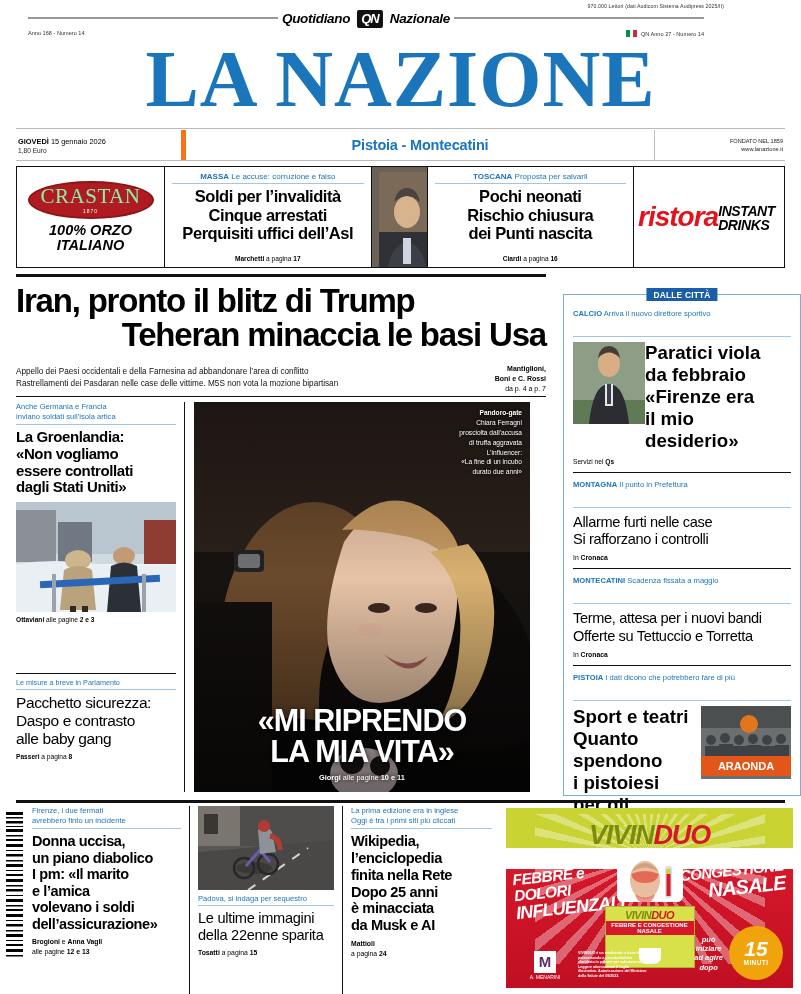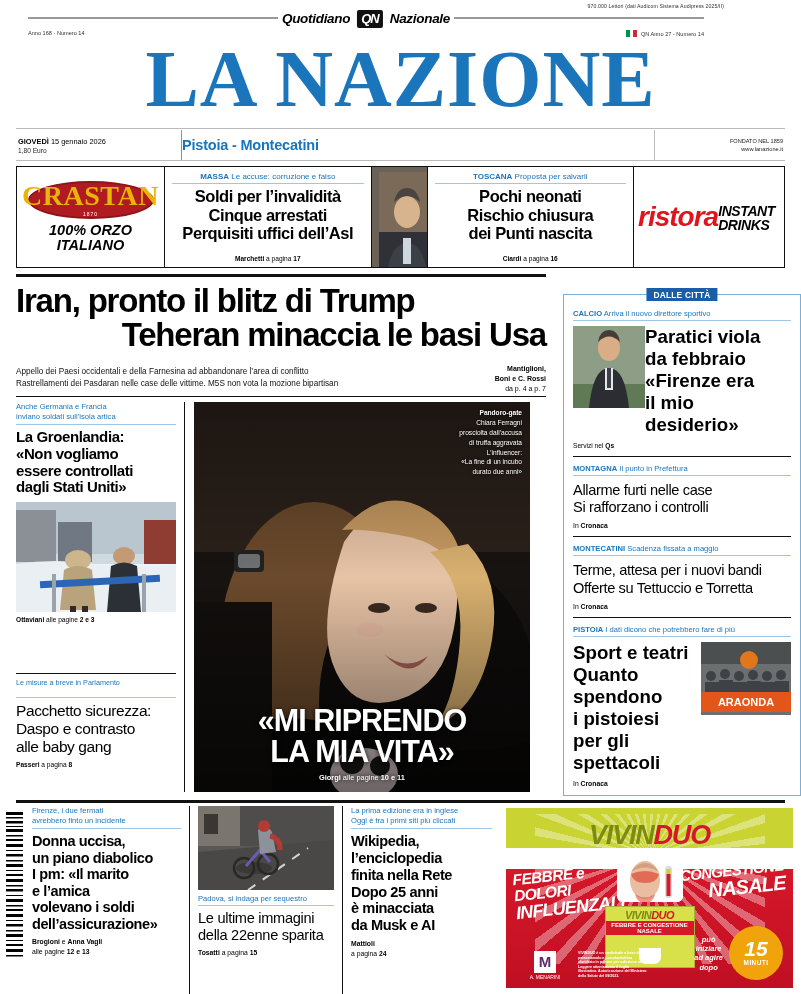--- a/index.html
+++ b/index.html
@@ -37,33 +37,33 @@
     letter-spacing: 1px;
   }
   .mh-rule { position:absolute; left:16px; top:128px; width:769px; height:1px; background:#bbb; }
 
   
   .dateline { position:absolute; left:16px; top:130px; width:769px; height:30px; display:flex; align-items:center;}
   .dl-left { width:165px; padding-left:2px; }
   .dl-left .d1 { font-size:7.4px; font-weight:bold; }
   .dl-left .d1 em { font-style:normal; font-weight:normal;}
   .dl-left .d2 { font-size:6.6px; color:#222; margin-top:1px;}
-  .dl-mid { flex:1; text-align:center; border-left:1px solid #f97316; border-right:1px solid #bbb; height:100%; display:flex; align-items:center; }
+  .dl-mid { flex:1; text-align:center; border-left:5px solid #f97316; border-right:1px solid #bbb; height:100%; display:flex; align-items:center; justify-content:center;}
   .dl-mid span { font-size:14.5px; font-weight:bold; color:#1b75bb; letter-spacing:-.2px;}
   .dl-right { width:130px; text-align:right; padding-right:2px; font-size:5.6px; color:#222; line-height:1.45;}
   .dl-rule { position:absolute; left:16px; top:160px; width:769px; height:1px; background:#bbb; }
 
   
   .promorow { position:absolute; left:16px; top:166px; width:769px; height:102px; display:flex; border:1px solid #111;}
   .promo-cell { border-right:1px solid #111; padding:5px 7px; position:relative; }
   .promo-cell:last-child { border-right:none; }
 
   .crastan { width:148px; display:flex; flex-direction:column; align-items:center; justify-content:center; padding:6px 5px;}
   .crastan .oval { width:126px; height:38px; background:#b01b22; border-radius:50%; border:2px solid #8d1419; display:flex; flex-direction:column; align-items:center; justify-content:center; }
-  .crastan .oval .t1 { color:#eab308; font-family:"Liberation Serif",serif; font-weight:bold; font-size:28px; letter-spacing:.5px; line-height:1;}
+  .crastan .oval .t1 { color:#86efac; font-family:"Liberation Serif",serif; font-weight:normal; font-size:21px; letter-spacing:.5px; line-height:1;}
   .crastan .oval .t2 { color:#fff; font-size:5px; letter-spacing:1px; margin-top:1px;}
   .crastan .t3 { font-size:14.5px; font-weight:bold; font-style:italic; margin-top:4px; line-height:1.04; text-align:center;}
 
   .story-cell { flex:1; display:flex; flex-direction:column;text-align:center; }
   .kicker { font-size:8px; color:#1b75bb; border-bottom:1px solid #9ec6e6; padding-bottom:2px; margin-bottom:3px; white-space:nowrap; overflow:hidden;}
   .kicker b { color:#1b75bb; font-weight:bold; }
   .promo-head { font-size:16.5px; font-weight:bold; line-height:1.13; letter-spacing:-.45px;}
   .byline { font-size:6.6px; margin-top:auto; }
   .byline b { font-weight:bold; }
 
@@ -89,41 +89,41 @@
 
   
   .lcol { position:absolute; left:0; top:128px; width:160px; }
   .lcol .kicker2 { font-size:7.6px; color:#1b75bb; line-height:1.32; border-bottom:1px solid #9ec6e6; padding-bottom:2px;}
   .lcol h2 { font-size:15px; font-weight:bold; line-height:1.12; letter-spacing:-.4px; margin-top:4px;}
   .grn-photo { width:160px; height:110px; margin-top:6px; position:relative; overflow:hidden; background:#c9d6de;}
   .lcol .byline2 { font-size:6.6px; margin-top:4px;}
   .lcol .byline2 b { font-weight:bold; }
   .lcol-rule { position:absolute; left:0; top:399px; width:160px; height:1px; background:#111;}
   .lcol2 { position:absolute; left:0; top:404px; width:160px; }
-  .lcol2 .kicker2 { font-size:7.2px; color:#1b75bb; border-bottom:1px solid #9ec6e6; padding-bottom:10px;}
+  .lcol2 .kicker2 { font-size:7.2px; color:#1b75bb; border-bottom:1px solid #9ec6e6; padding-bottom:2px;}
   .lcol2 h2 { font-size:15.5px; font-weight:normal; line-height:1.16; letter-spacing:-.4px; margin-top:4px; font-family:"Liberation Sans",sans-serif;}
   .lcol2 .byline2 { font-size:6.6px; margin-top:5px; }
   .lcol2 .byline2 b { font-weight:bold; }
 
   .vdiv { position:absolute; left:168px; top:128px; width:1px; height:390px; background:#111;}
 
   
   .cphoto { position:absolute; left:178px; top:128px; width:336px; height:390px; overflow:hidden; background:#737373;}
   .cphoto-cap { position:absolute; right:8px; top:6px; width:120px; text-align:right; color:#fff; font-size:6.6px; line-height:1.5; z-index:4; text-shadow:0 0 3px rgba(0,0,0,.9);}
   .cphoto-cap b { font-weight:bold;}
   .cphoto-head { position:absolute; left:0; bottom:26px; width:100%; text-align:center; color:#fff; z-index:4;}
   .cphoto-head div { font-size:30.5px; font-weight:bold; line-height:1.0; letter-spacing:-1px; text-shadow:0 1px 5px rgba(0,0,0,.85);}
   .cphoto-by { position:absolute; left:0; bottom:10px; width:100%; text-align:center; color:#fff; font-size:7.4px; z-index:4; text-shadow:0 0 4px rgba(0,0,0,.95);}
   .cphoto-by b { font-weight:bold;}
 
   
   .rbox { position:absolute; left:547px; top:20px; width:238px; height:502px; border:1px solid #7aaedb; background:#fff;}
   .dctag { position:absolute; left:50%; transform:translateX(-50%); top:-7px; background:#1b5ea8; color:#fff; font-size:8.4px; font-weight:bold; padding:1.5px 7px; letter-spacing:.2px;}
   .rpad { padding:14px 9px 8px 9px; }
-  .rkick { font-size:7.6px; color:#1b75bb; border-bottom:1px solid #9ec6e6; padding-bottom:2px;}
+  .rkick { font-size:7.6px; color:#1b75bb; border-bottom:1px solid #9ec6e6; padding-bottom:18px;}
   .rkick b { font-weight:bold; }
   .ritem { margin-top:6px; }
   .ritem h3 { font-size:15px; font-weight:bold; line-height:1.13; letter-spacing:-.35px; }
   .ritem h3.light { font-weight:normal; font-size:14.6px; line-height:1.18; }
   .rflex { display:flex; margin-top:5px; }
   .rthumb { width:72px; height:82px; background:#6d7d6a; flex:0 0 auto; overflow:hidden; position:relative;}
   .rthumb.wide { width:90px; height:73px; background:#b8541f;}
   .rserv { font-size:6.6px; margin-top:6px; }
   .rserv b { font-weight:bold;}
   .rsep { height:1px; background:#111; margin:7px 0 7px 0;}

